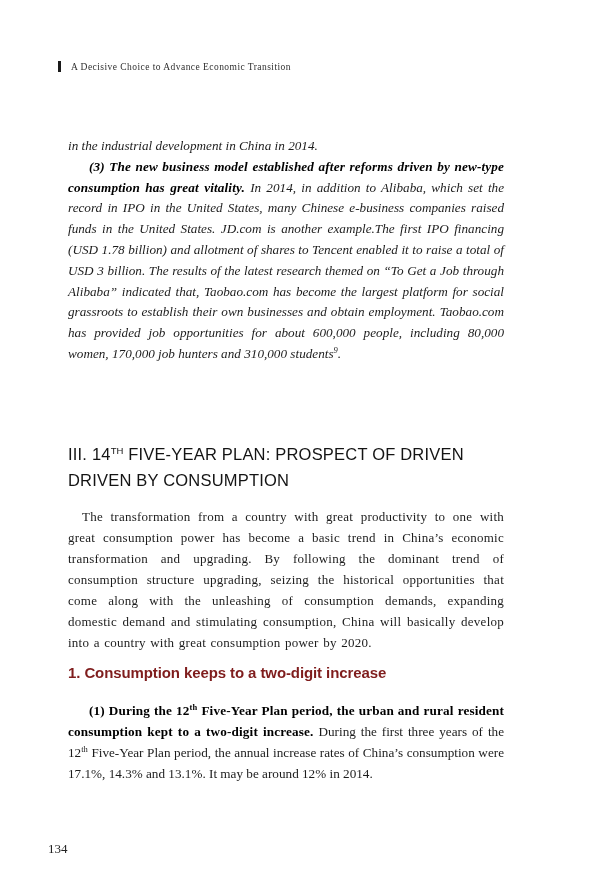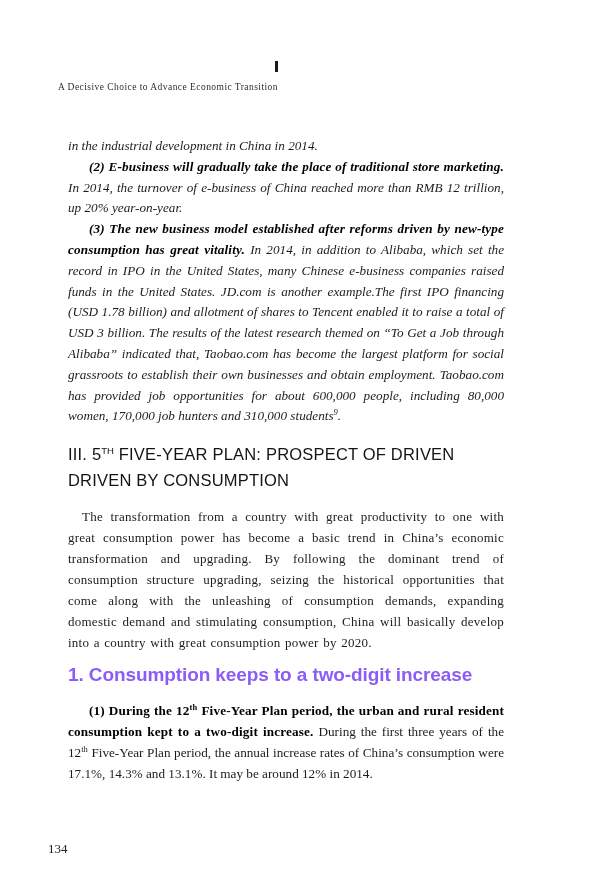--- a/index.html
+++ b/index.html
@@ -15,23 +15,22 @@
     color: #1c1c1c;
     overflow: hidden;
   }
 
   
   .running-header {
     position: absolute;
     top: 61px;
     left: 58px;
     display: flex;
-    align-items: flex-end;
+    align-items: center;
     gap: 10px;
-    flex-direction: column;
   }
   .header-bar {
     display: inline-block;
     width: 3px;
     height: 11px;
     background: #1a1a1a;
   }
   .header-title {
     font-size: 9.5px;
     letter-spacing: 0.45px;
@@ -92,23 +91,23 @@
     text-indent: 14px;
     letter-spacing: 0.25px;
     word-spacing: 1px;
     color: #1c1c1c;
   }
 
   h2.sub {
     margin: 0;
     font-family: "Liberation Sans", sans-serif;
     font-weight: 700;
-    font-size: 19px;
+    font-size: 15px;
     letter-spacing: -0.1px;
-    color: #8b5cf6;
+    color: #7f1d1d;
     white-space: nowrap;
   }
 
   p.body.bottom { line-height: 21px; }
 
   .page-number {
     position: absolute;
     left: 48px;
     top: 841px;
     font-size: 13px;
@@ -121,27 +120,26 @@
 <header class="running-header">
   <span class="header-bar"></span>
   <span class="header-title">A Decisive Choice to Advance Economic Transition</span>
 </header>
 
 <main>
 
   <section class="col block-top">
     <p class="body no-indent"><span>in the industrial development in China in 2014.</span></p>
 
-    <p class="body"><strong>(2) E-business will gradually take the place of traditional store marketing.</strong><span> In 2014, the turnover of e-business of China reached more than RMB 12 trillion, up 20% year-on-year.</span></p>
 
     <p class="body"><strong>(3) The new business model established after reforms driven by new-type consumption has great vitality.</strong><span> In 2014, in addition to Alibaba, which set the record in IPO in the United States, many Chinese e-business companies raised funds in the United States. JD.com is another example.The first IPO financing (USD 1.78 billion) and allotment of shares to Tencent enabled it to raise a total of USD 3 billion. The results of the latest research themed on “To Get a Job through Alibaba” indicated that, Taobao.com has become the largest platform for social grassroots to establish their own businesses and obtain employment. Taobao.com has provided job opportunities for about 600,000 people, including 80,000 women, 170,000 job hunters and 310,000 students</span><sup class="fn">9</sup><span>.</span></p>
   </section>
 
   <h1 class="col sect-heading sect">
-    <span class="h-line"><span>III. 5</span><sup>TH</sup><span> FIVE-YEAR PLAN: PROSPECT OF DRIVEN</span></span>
+    <span class="h-line"><span>III. 14</span><sup>TH</sup><span> FIVE-YEAR PLAN: PROSPECT OF DRIVEN</span></span>
     <span class="h-line">DRIVEN BY CONSUMPTION</span>
   </h1>
 
   <section class="col block-intro">
     <p class="intro"><span>The transformation from a country with great productivity to one with great consumption power has become a basic trend in China’s economic transformation and upgrading. By following the dominant trend of consumption structure upgrading, seizing the historical opportunities that come along with the unleashing of consumption demands, expanding domestic demand and stimulating consumption, China will basically develop into a country with great consumption power by 2020.</span></p>
   </section>
 
   <h2 class="col sub-heading sub">1. Consumption keeps to a two-digit increase</h2>
 
   <section class="col block-bottom">

